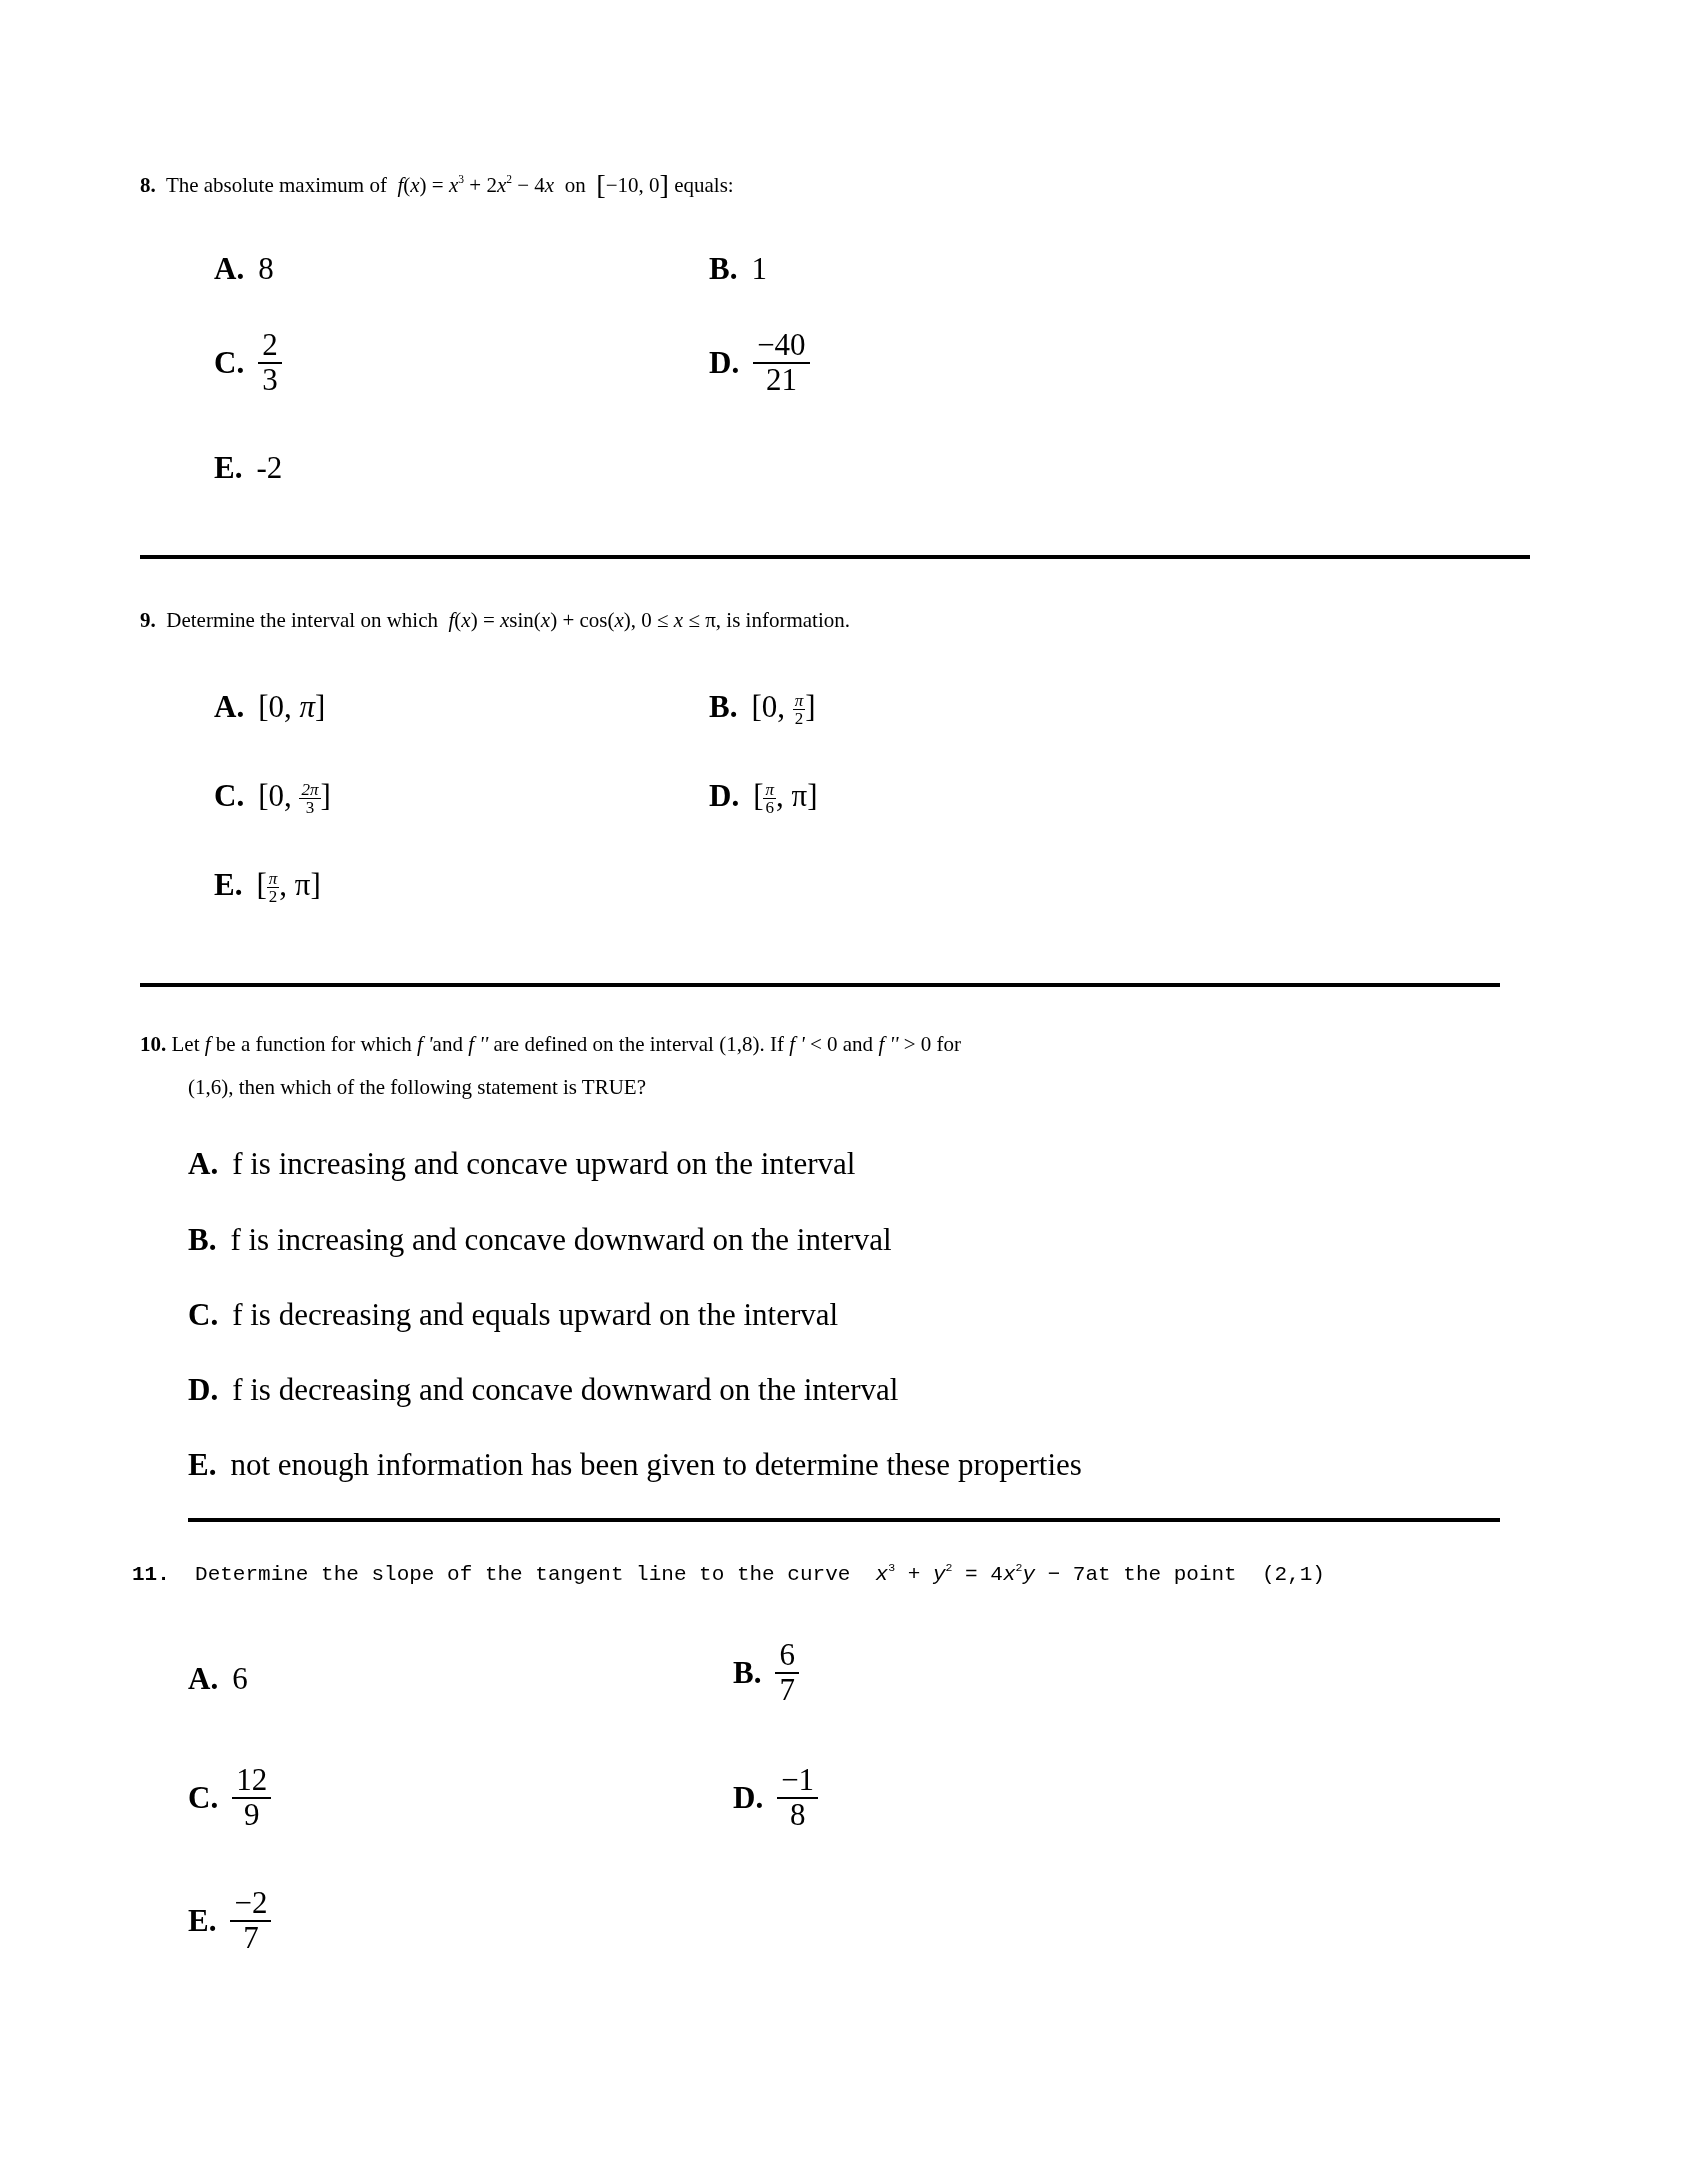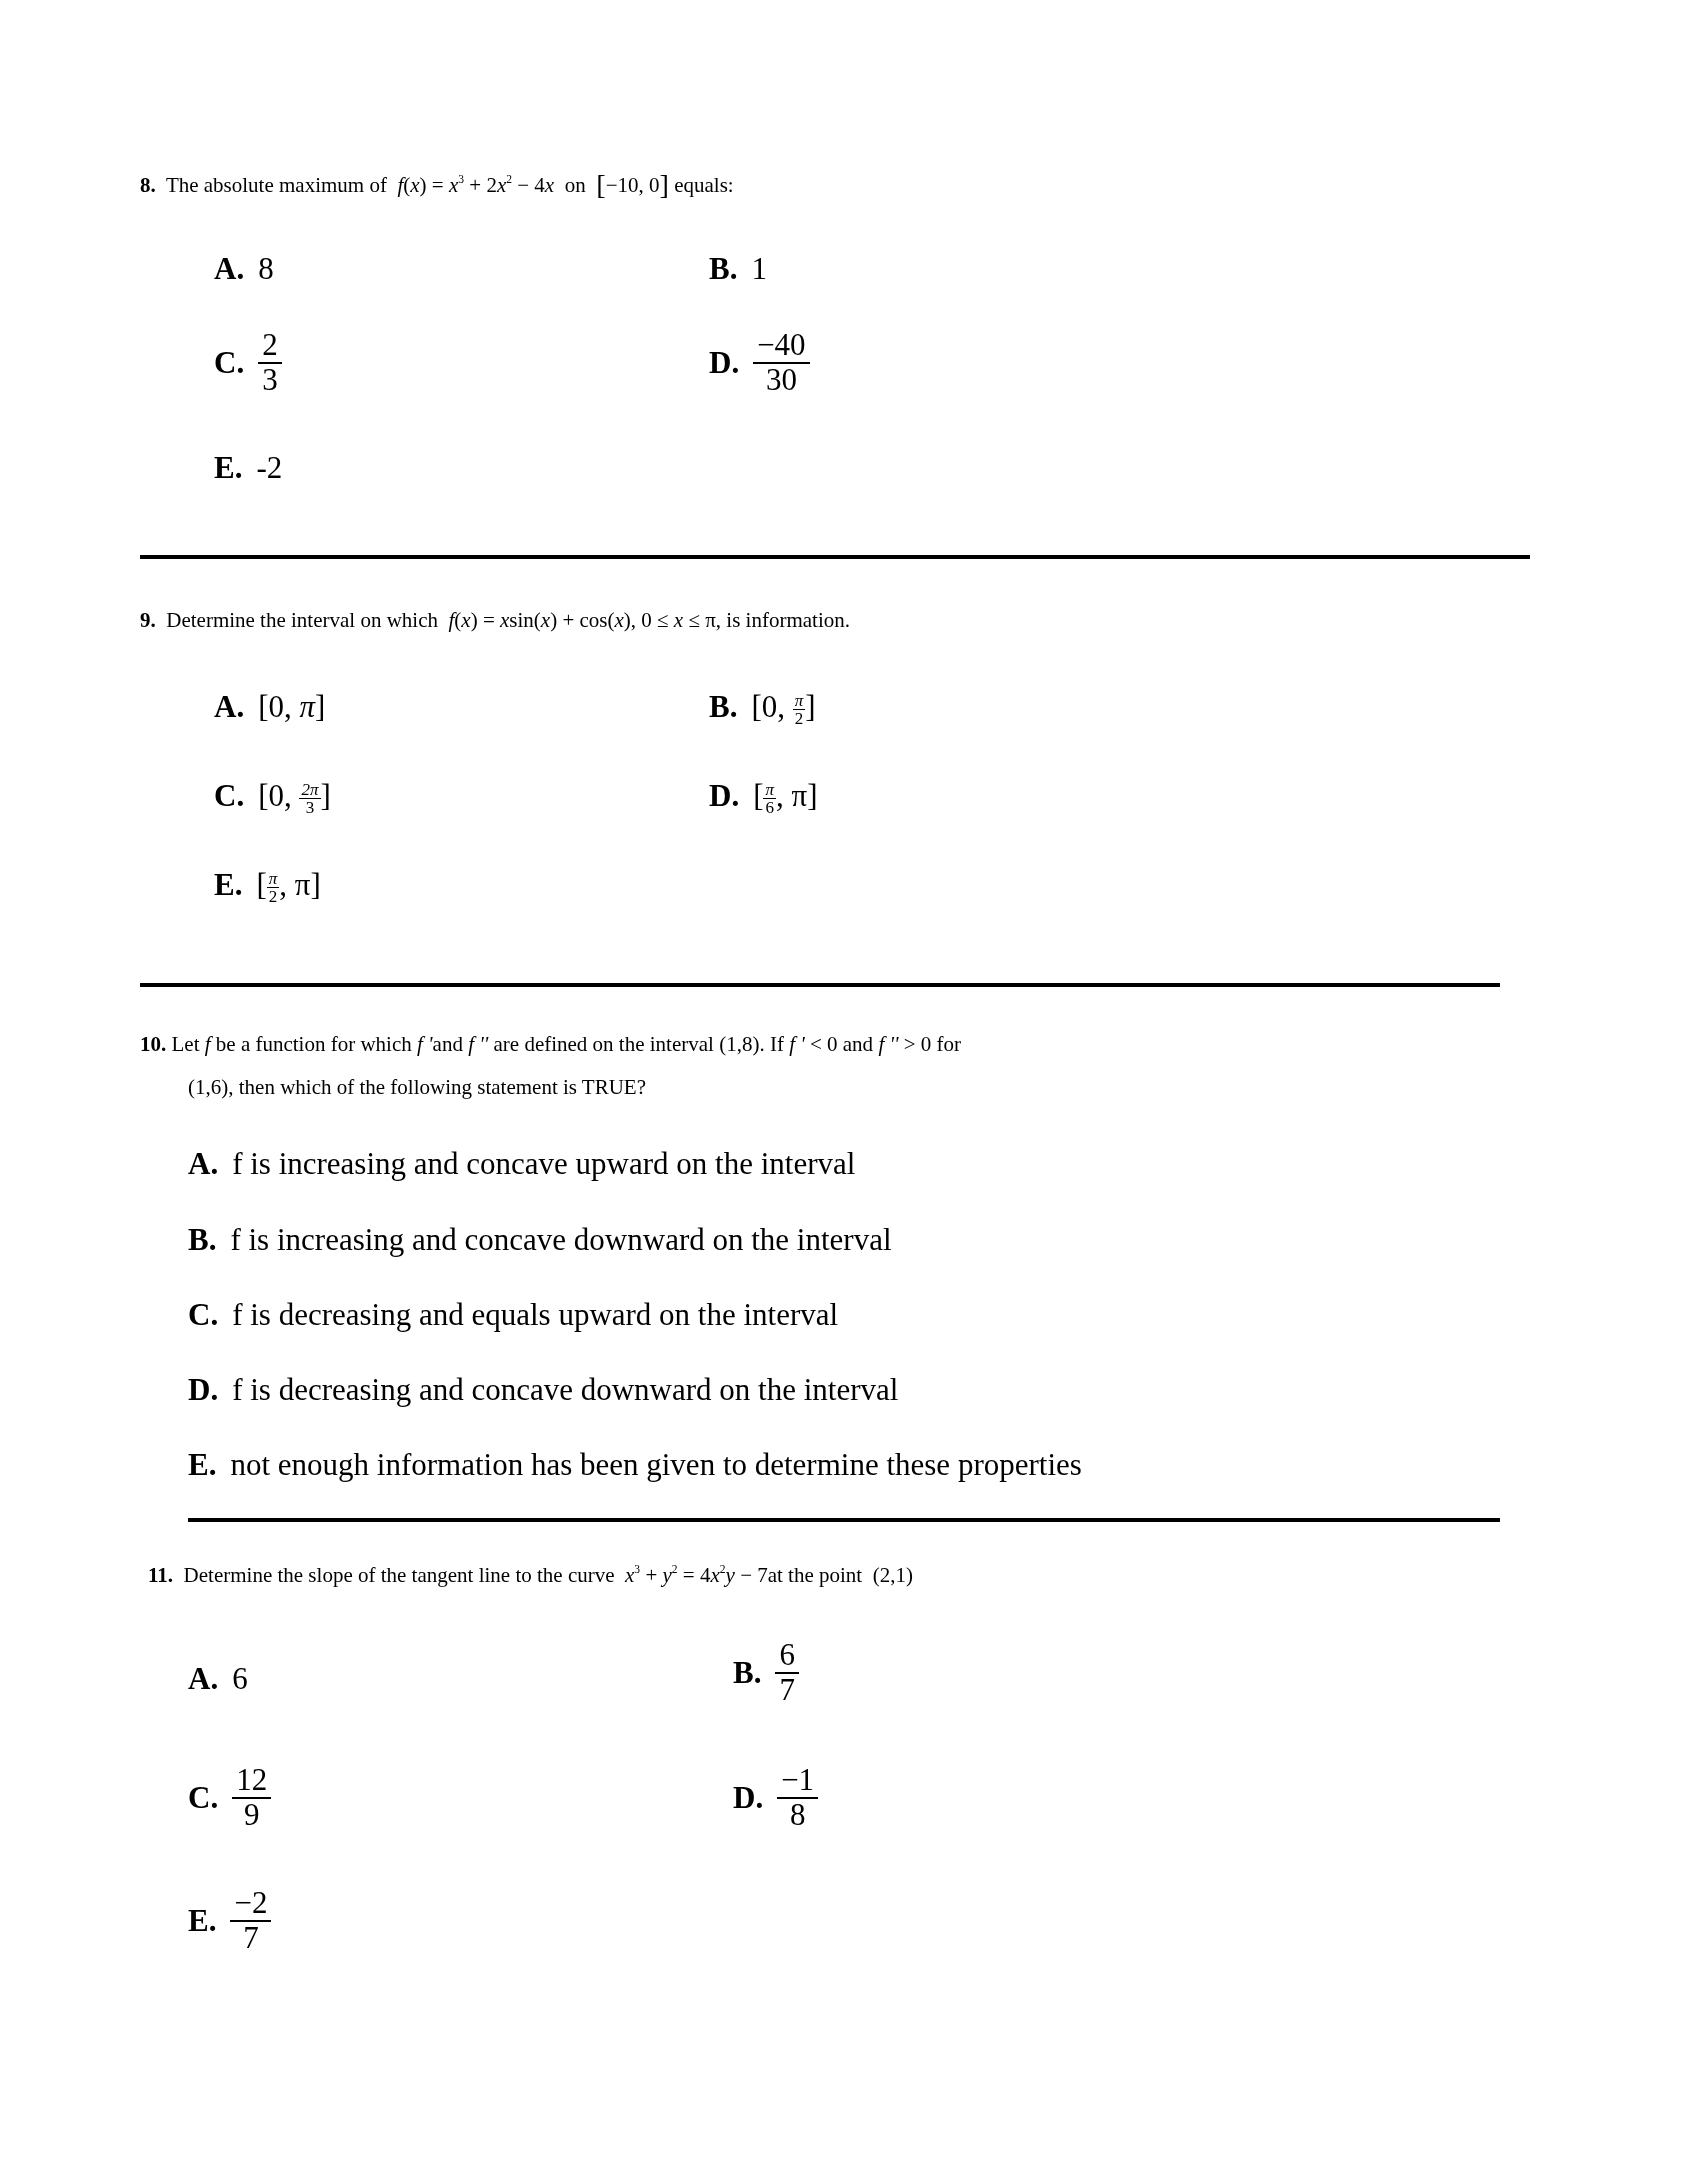--- a/index.html
+++ b/index.html
@@ -48,21 +48,21 @@
   <span class="lbl">C.</span>
   <span class="frac">
       <span class="num">2</span>
       <span class="den">3</span>
     </span>
 </div>
 <div class="abs opt" style="left:709px; top:329px;">
   <span class="lbl">D.</span>
   <span class="frac">
       <span class="num">−40</span>
-      <span class="den">30</span>
+      <span class="den">21</span>
     </span>
 </div>
 <div class="abs opt" style="left:214px; top:448px;">
   <span class="lbl">E.</span>
   <span>-2</span>
 </div>
 
 <div class="rule" style="left:140px; top:555px; width:1390px;"></div>
 
 <div class="abs q" style="left:140px; top:600px;">
@@ -127,21 +127,21 @@
   <span class="lbl">D.</span>
   <span>f is decreasing  and concave downward on the interval</span>
 </div>
 <div class="abs opt" style="left:188px; top:1445px;">
   <span class="lbl">E.</span>
   <span>not enough information has been given to determine these properties</span>
 </div>
 
 <div class="rule" style="left:188px; top:1518px; width:1312px;"></div>
 
-<div class="abs q" style="left:148px; top:1555px;">
+<div class="abs q" style="left:132px; top:1555px;font-family:Liberation Mono, monospace;">
   <span class="qnum">11.</span>&nbsp;
   <span>Determine the slope of the tangent line to the curve</span>&nbsp;
   <span><span class="m">x</span><sup>3</sup><span> + </span><span class="m">y</span><sup>2</sup><span> = 4</span><span class="m">x</span><sup>2</sup><span class="m">y</span><span> − 7</span></span><span>at the point</span>&nbsp;
   <span>(2,1)</span>
 </div>
 
 <div class="abs opt" style="left:188px; top:1659px;">
   <span class="lbl">A.</span>
   <span>6</span>
 </div>

